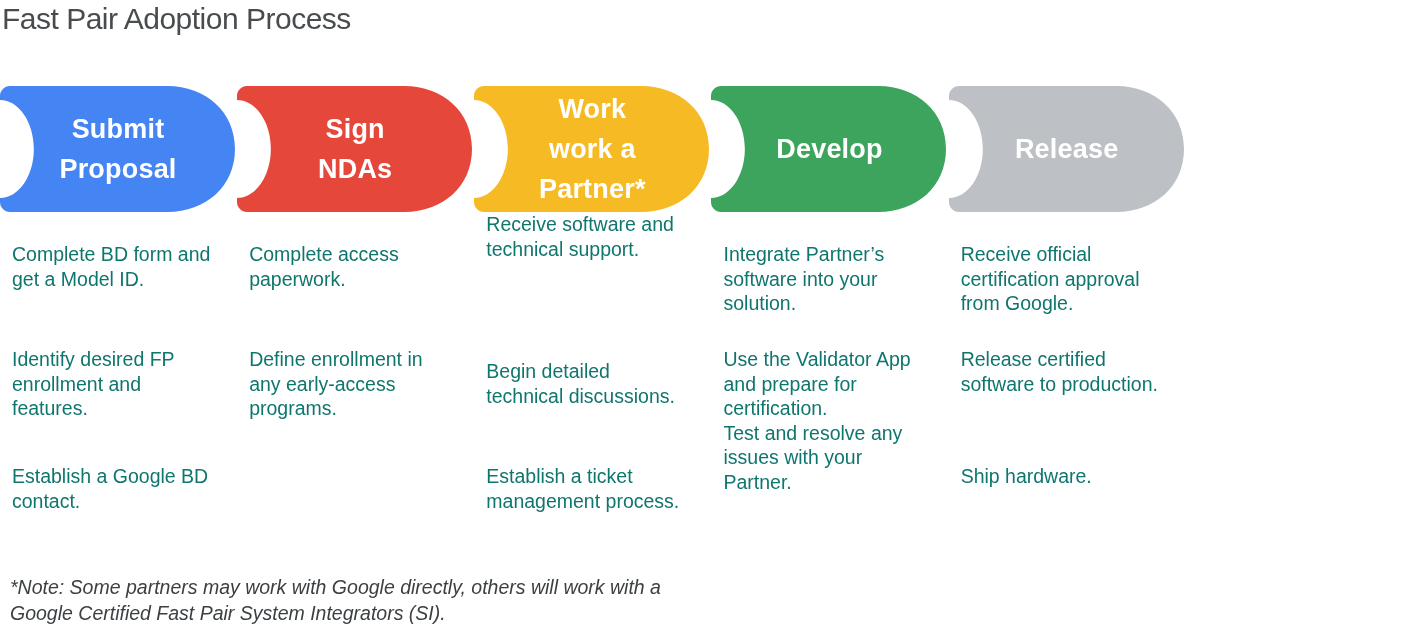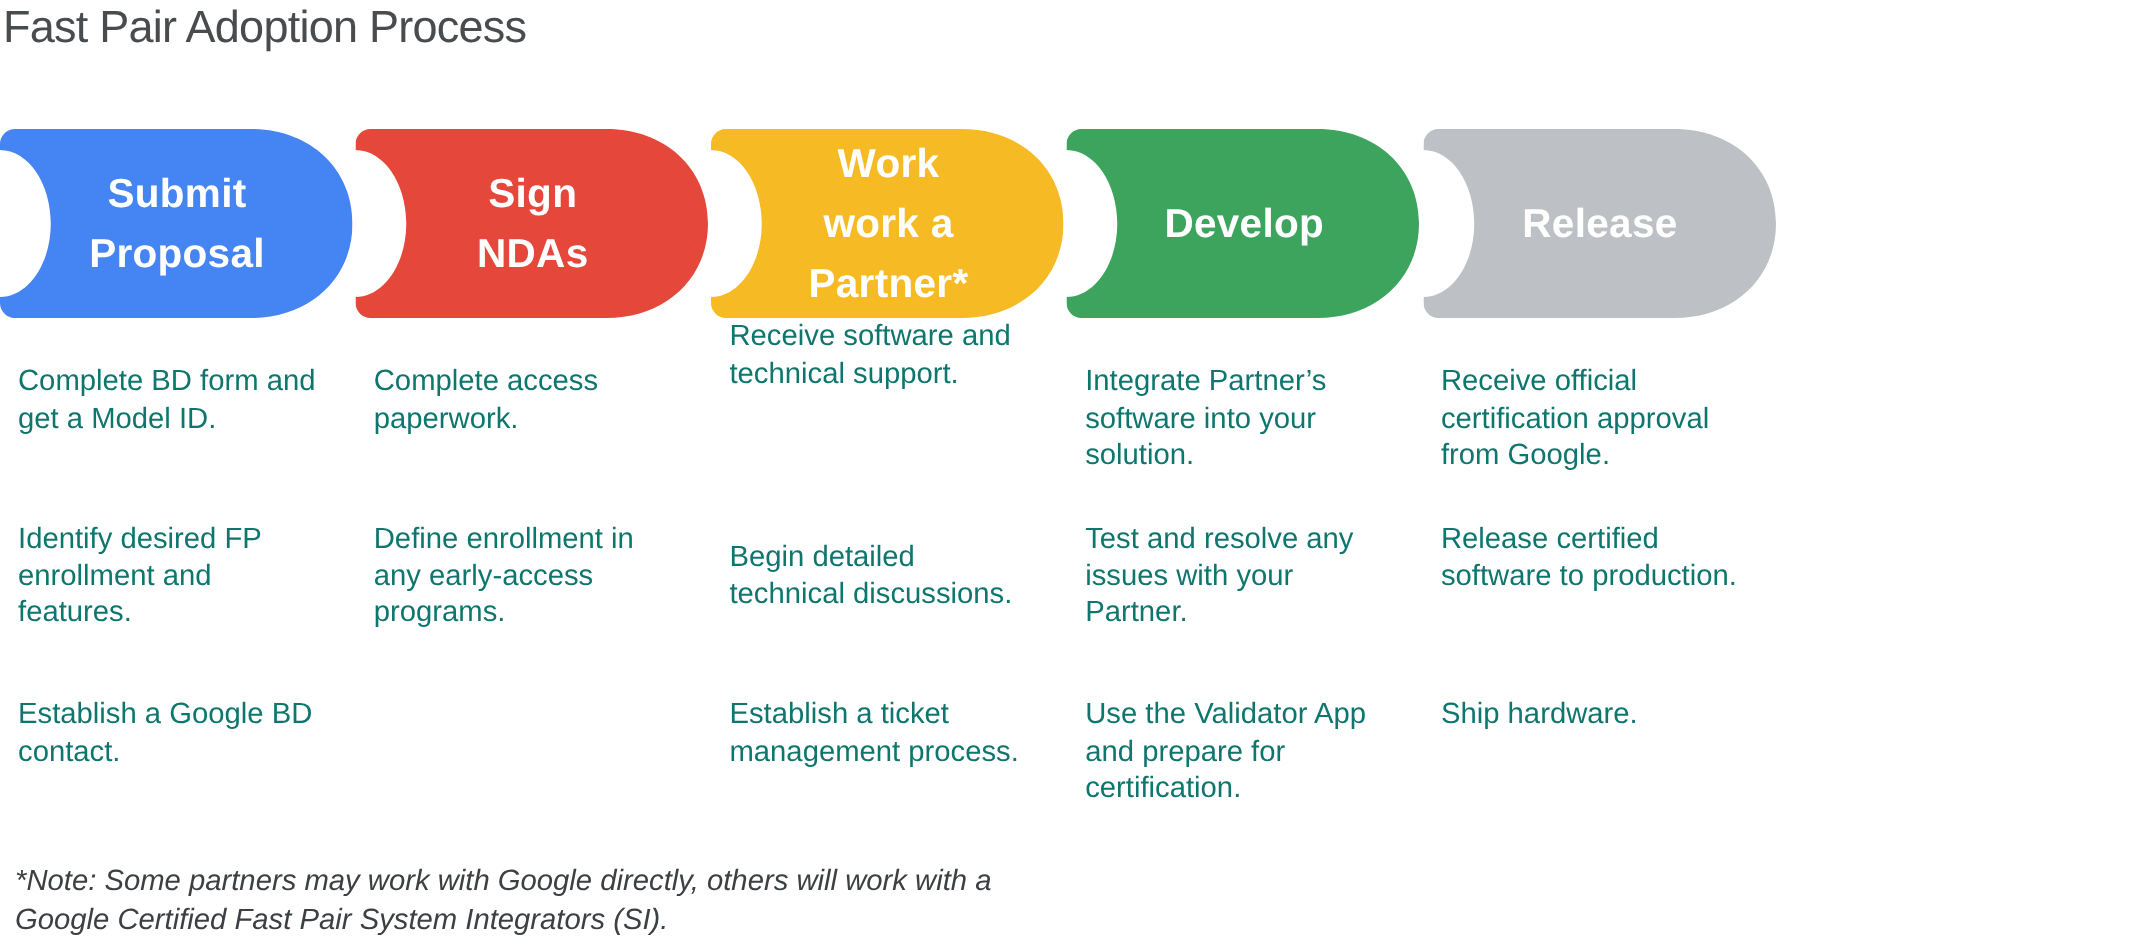--- a/index.html
+++ b/index.html
@@ -123,22 +123,22 @@
     </div>
 
     <div class="col">
       <div class="shape-wrap">
         <svg viewBox="0 0 236 126" preserveAspectRatio="none">
           <path d="M 10 0 L 168 0 C 207 0 236 26 236 63 C 236 100 207 126 168 126 L 10 126 C 4.5 126 0 121.5 0 116 L 0 112 C 18.8 112 34 90 34 63 C 34 36 18.8 14 0 14 L 0 10 C 0 4.5 4.5 0 10 0 Z" fill="#3CA45C"></path>
         </svg>
         <div class="stage-label">Develop</div>
       </div>
       <div class="step s1">Integrate Partner’s software into your solution.</div>
+      <div class="step s3">Use the Validator App and prepare for certification.</div>
       <div class="step s2">Test and resolve any issues with your Partner.</div>
-      <div class="step s3">Use the Validator App and prepare for certification.</div>
     </div>
 
 
     <div class="col">
       <div class="shape-wrap">
         <svg viewBox="0 0 236 126" preserveAspectRatio="none">
           <path d="M 10 0 L 168 0 C 207 0 236 26 236 63 C 236 100 207 126 168 126 L 10 126 C 4.5 126 0 121.5 0 116 L 0 112 C 18.8 112 34 90 34 63 C 34 36 18.8 14 0 14 L 0 10 C 0 4.5 4.5 0 10 0 Z" fill="#BDC0C4"></path>
         </svg>
         <div class="stage-label">Release</div>
       </div>

